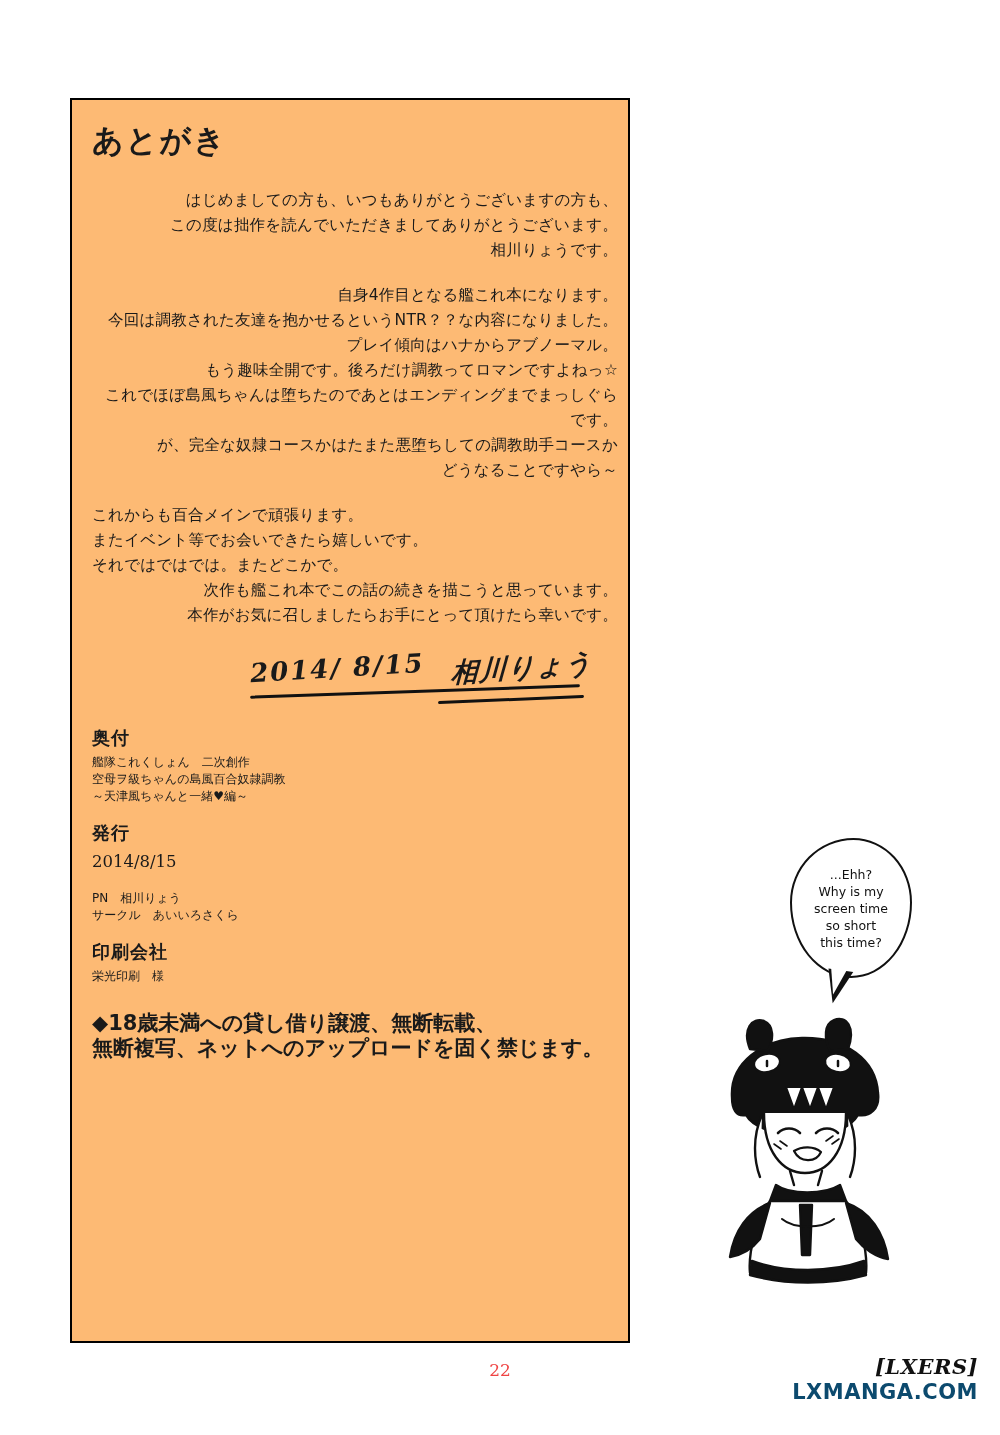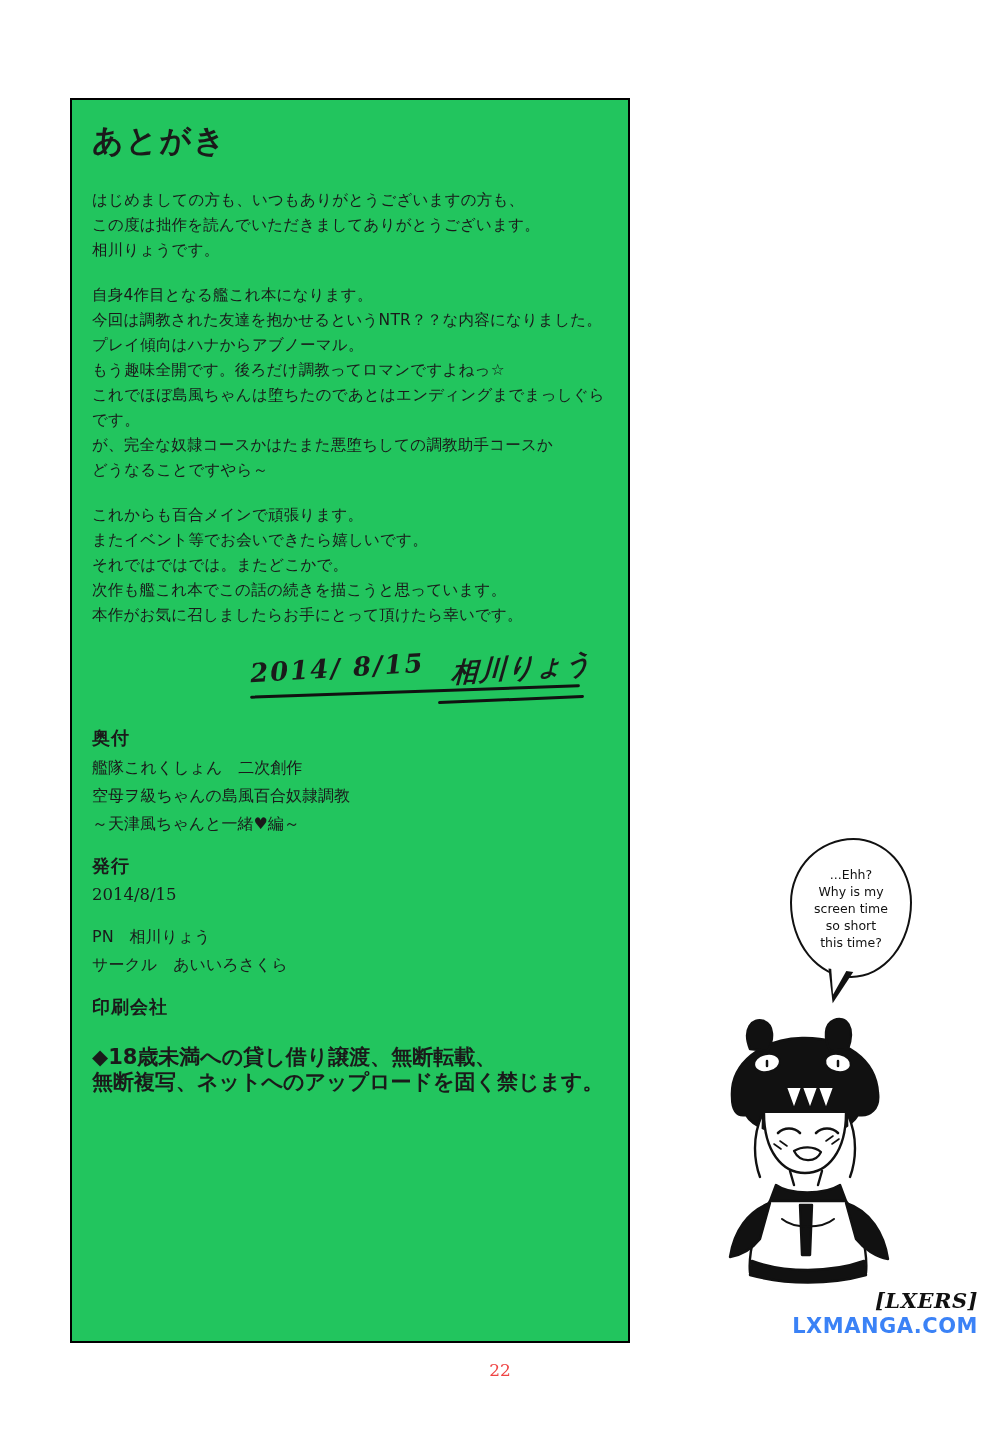--- a/index.html
+++ b/index.html
@@ -18,21 +18,21 @@
 
   
   .page-frame {
     position: absolute;
     left: 70px;
     top: 98px;
     width: 560px;
     height: 1245px;
     border: 2px solid #000;
     box-sizing: border-box;
-    background: #22c55e;
+    background: #fdba74;
   }
 
   .inner {
     position: absolute;
     left: 18px;
     top: 16px;
     right: 10px;
   }
 
   h1.afterword-title {
@@ -44,21 +44,21 @@
   }
 
   .body-text {
     font-family: "DejaVu Sans", sans-serif;
     font-size: 15.5px;
     line-height: 25px;
     white-space: pre-wrap;
     margin: 0 0 0 2px;
     letter-spacing: 0.2px;
   }
-  .para { margin-bottom: 20px; }
+  .para { margin-bottom: 20px; text-align: right; }
 
   
   .signature {
     position: relative;
     margin: 22px 0 8px 160px;
     height: 60px;
   }
   .signature .sig-text {
     font-family: "DejaVu Serif", serif;
     font-style: italic;
@@ -102,22 +102,22 @@
   .section { margin-top: 16px; }
   .section-head {
     font-family: "DejaVu Sans", sans-serif;
     font-size: 18px;
     font-weight: bold;
     letter-spacing: 1px;
     margin: 0 0 4px 2px;
   }
   .section-body {
     font-family: "DejaVu Sans", sans-serif;
-    font-size: 16px;
-    line-height: 28px;
+    font-size: 12px;
+    line-height: 17px;
     white-space: pre-wrap;
     margin: 0 0 0 2px;
   }
   .section-body.latin {
     font-family: "DejaVu Serif", serif;
     font-size: 16.5px;
     line-height: 25px;
   }
   .notice {
     font-family: "DejaVu Sans", sans-serif;
@@ -137,37 +137,37 @@
     text-align: center;
     font-family: "DejaVu Serif", serif;
     font-size: 17px;
     color: #ef4444;
   }
 
   
   .watermark {
     position: absolute;
     right: 22px;
-    top: 1289px;
+    top: 1355px;
     text-align: right;
     line-height: 1.18;
   }
   .watermark .wm-top {
     font-family: "DejaVu Serif", serif;
     font-weight: bold;
     font-style: italic;
     font-size: 21px;
     color: #111;
     letter-spacing: 0.5px;
   }
   .watermark .wm-bottom {
     font-family: "DejaVu Sans", sans-serif;
     font-weight: bold;
     font-size: 21px;
-    color: #3b82f6;
+    color: #0c4a6e;
     letter-spacing: 0.5px;
   }
 
   
   .speech-bubble {
     position: absolute;
     left: 790px;
     top: 838px;
     width: 122px;
     height: 140px;
@@ -269,20 +269,21 @@
     </div>
 
     <div class="section">
       <div class="section-body">PN　相川りょう
 サークル　あいいろさくら</div>
     </div>
 
 
     <div class="section">
       <div class="section-head">印刷会社</div>
+      <div class="section-body">栄光印刷　様</div>
     </div>
 
     <div class="notice">◆18歳未満への貸し借り譲渡、無断転載、
 無断複写、ネットへのアップロードを固く禁じます。</div>
 
   </div>
 </div>
 
 <div class="speech-bubble">
   <div class="bubble-shape"></div>

